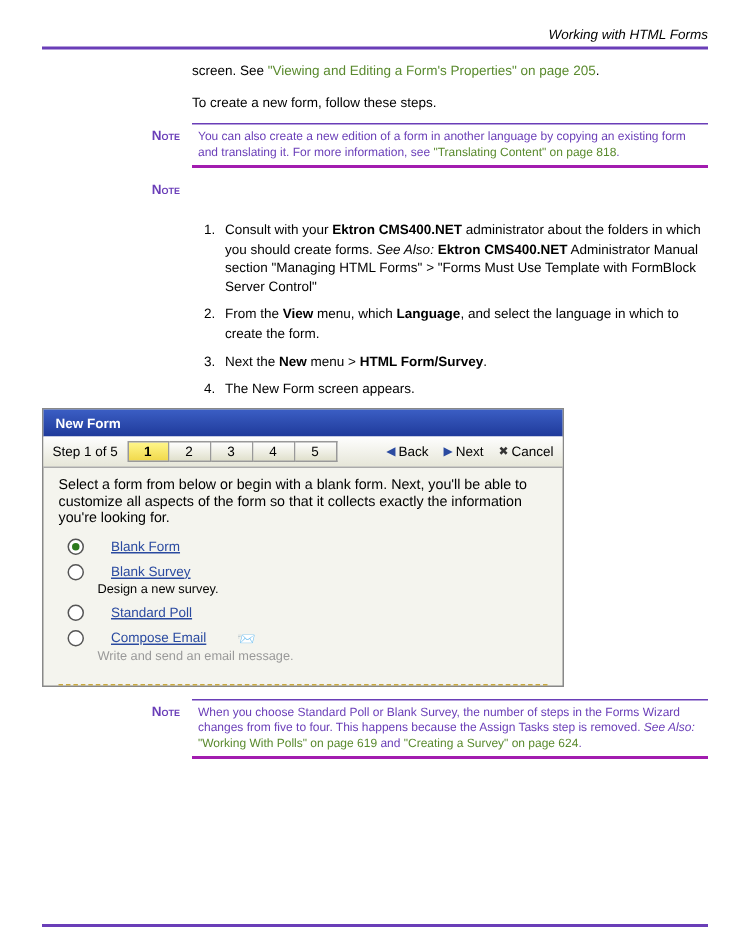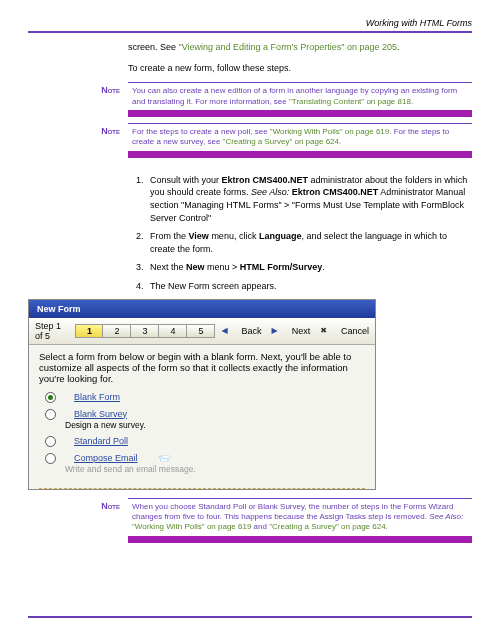--- a/index.html
+++ b/index.html
@@ -41,21 +41,21 @@
     text-align: right;
     font-weight: bold;
     font-variant: small-caps;
     color: #6a3eb8;
     font-size: 9px;
     padding-top: 3px;
   }
   .note-box {
     flex: 1;
     border-top: 1px solid #6a3eb8;
-    border-bottom: 7px solid #a21caf;
+    border-bottom: 2px solid #a21caf;
     padding: 3px 4px;
     font-size: 8px;
     color: #6a3eb8;
     line-height: 1.3;
   }
   .ol {
     margin-left: 18px;
     margin-top: 16px;
   }
   .ol li { margin-bottom: 6px; padding-left: 4px; }
@@ -95,21 +95,21 @@
     font-size: 9px;
     padding: 1px 0;
     cursor: pointer;
   }
   .step-tab:first-child {
     border-left: 1px solid #999;
     background: linear-gradient(#fff68a,#f1d94c);
     font-weight: bold;
   }
   .step-nav { margin-left: auto; display: flex; gap: 10px; }
-  .step-nav span { cursor: pointer; display: flex; align-items: flex-start; gap: 14px; }
+  .step-nav span { cursor: pointer; display: flex; align-items: flex-start; gap: 2px; }
   .arrow-l::before { content:"◀"; color:#2a4aa0; font-size:8px;}
   .arrow-r::before { content:"▶"; color:#2a4aa0; font-size:8px;}
   .cancel-x::before { content:"✖"; color:#333; font-size:8px;}
   .dialog-body { padding: 6px 10px 8px 10px; }
   .dialog-lead { font-weight: normal; font-size: 9.5px; margin-bottom: 8px; }
   .opt {
     display: flex;
     flex-direction: column;
     margin-bottom: 6px;
     margin-left: 6px;
@@ -171,32 +171,29 @@
 
 <div class="note-row">
   <div class="note-label">Note</div>
   <div class="note-box">
     <span>You can also create a new edition of a form in another language by copying an existing form and translating it. For more information, see </span><span class="link-color">"Translating Content" on page 818</span><span>.</span>
   </div>
 </div>
 
 <div class="note-row">
   <div class="note-label">Note</div>
-  <div class="note-box">
-    <span>For the steps to create a new poll, see </span><span class="link-color">"Working With Polls" on page 619</span><span>. For the steps to create a new survey, see </span><span class="link-color">"Creating a Survey" on page 624</span><span>.</span>
-  </div>
 </div>
 
 <div class="body-content">
   <ol class="ol">
     <li>
       <span>Consult with your </span><span class="bold">Ektron CMS400.NET</span><span> administrator about the folders in which you should create forms. </span><span class="italic">See Also: </span><span class="bold">Ektron CMS400.NET</span><span> Administrator Manual section "Managing HTML Forms" &gt; "Forms Must Use Template with FormBlock Server Control"</span>
     </li>
     <li>
-      <span>From the </span><span class="bold">View</span><span> menu, click </span><span class="bold">Language</span><span>, and select the language in which to create the form.</span>
+      <span>From the </span><span class="bold">View</span><span> menu, which </span><span class="bold">Language</span><span>, and select the language in which to create the form.</span>
     </li>
     <li>
       <span>Next the </span><span class="bold">New</span><span> menu &gt; </span><span class="bold">HTML Form/Survey</span><span>.</span>
     </li>
     <li>The New Form screen appears.</li>
   </ol>
 </div>
 
 <div class="dialog">
   <div class="dialog-title">New Form</div>

